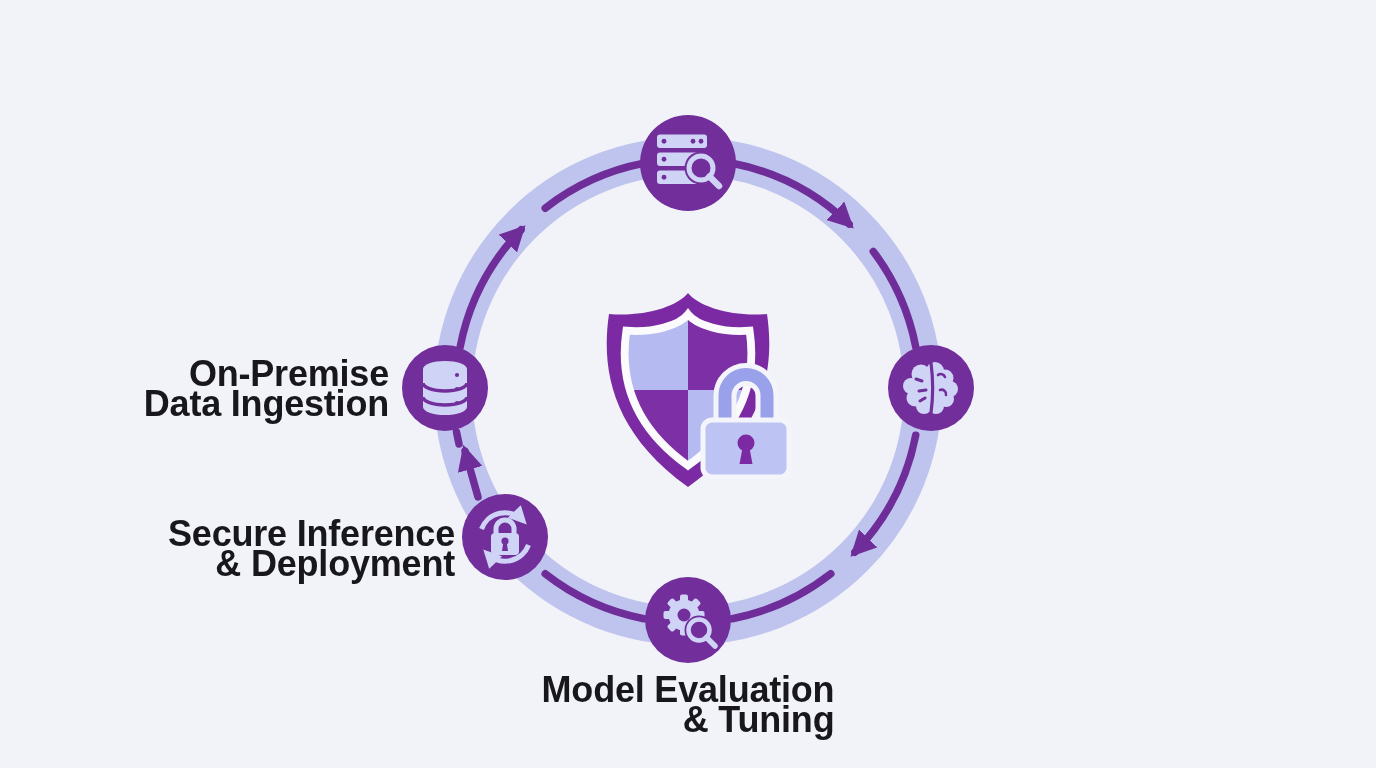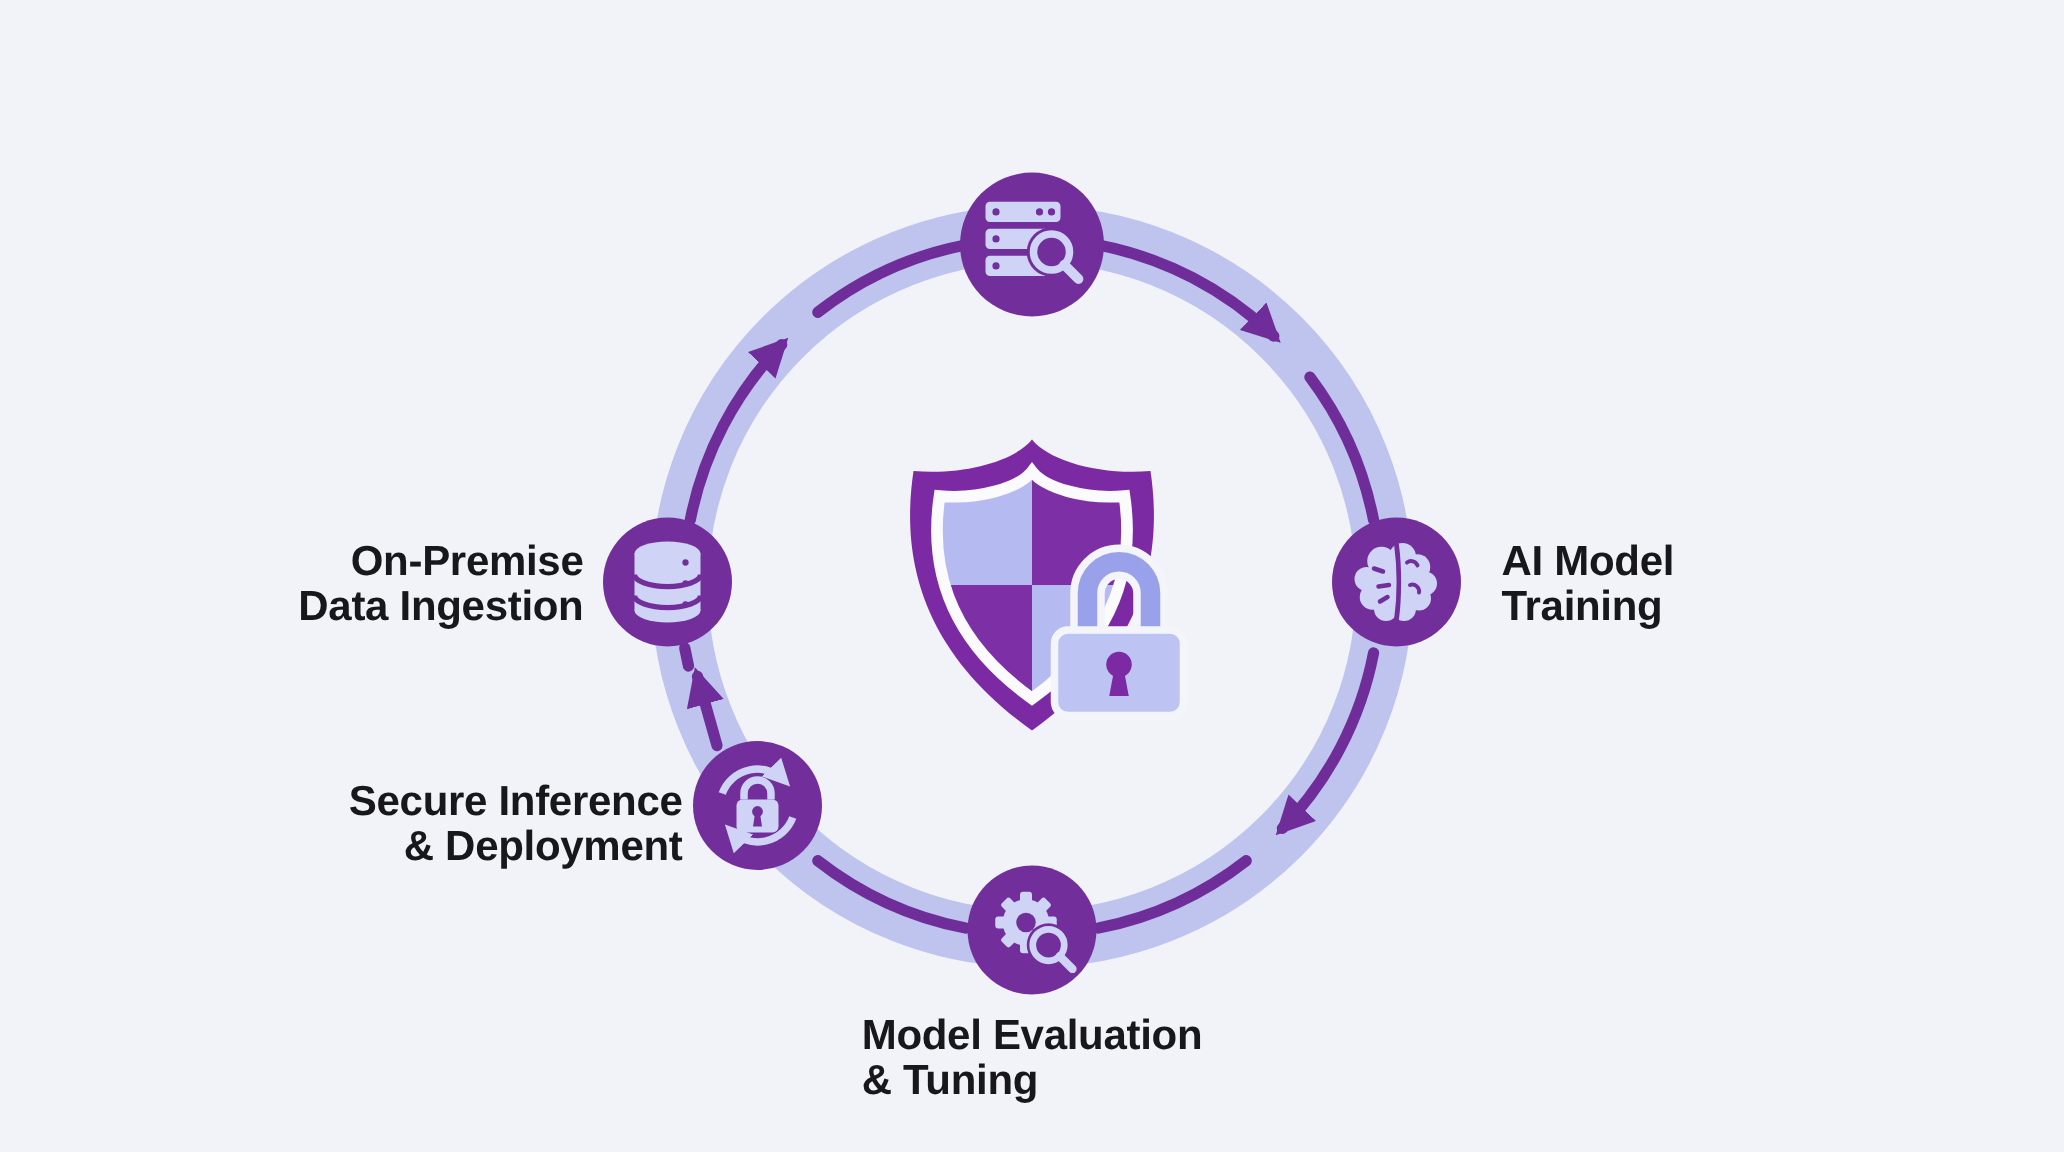--- a/index.html
+++ b/index.html
@@ -10,27 +10,27 @@
   }
   html,body{margin:0;padding:0;}
   .stage{
     position:relative; width:1376px; height:768px; overflow:hidden;
     background:var(--background);
     font-family:"Liberation Sans", sans-serif;
   }
   .stage svg{position:absolute; left:0; top:0;}
   .node-label{
     position:absolute; color:var(--text);
-    font-weight:700; font-size:28px; line-height:30px;
+    font-weight:700; font-size:36px; line-height:30px;
     white-space:pre-line; letter-spacing:-0.2px;
   }
   .label-left{right:987px; top:359px; text-align:right;}
   .label-right{left:1001px; top:359px; text-align:left;}
   .label-bottom-left{right:921px; top:519px; text-align:right;}
-  .label-bottom{left:688px; top:675px; transform:translateX(-50%); text-align:left;}
+  .label-bottom{left:688px; top:675px; transform:translateX(-50%); text-align:right;}
 </style>
 </head>
 <body>
 
 <div class="stage">
 
   <svg width="1376" height="768" viewBox="0 0 1376 768">
     <defs>
       <marker id="arrowPurple" viewBox="0 0 10 10" refX="7.5" refY="5" markerWidth="3.4" markerHeight="3.4" orient="auto">
         <path d="M0 0 L10 5 L0 10 Z" fill="var(--arrow)"></path>
@@ -163,20 +163,18 @@
         <path d="M-22 9 A22 8 0 0 0 22 9" fill="none" stroke="var(--node)" stroke-width="3.5"></path>
         <circle cx="12" cy="1" r="2.1" fill="var(--node)"></circle>
         <circle cx="12" cy="15" r="2.1" fill="var(--node)"></circle>
         <circle cx="12" cy="-13" r="2.1" fill="var(--node)"></circle>
       </g>
     </g>
   </svg>
 
   <div class="node-label label-left">On-Premise
 Data Ingestion</div>
-  <div class="node-label label-right">AI Model
-Training</div>
   <div class="node-label label-bottom-left">Secure Inference
 &amp; Deployment</div>
   <div class="node-label label-bottom">Model Evaluation
 &amp; Tuning</div>
 
 </div>
 
 </body></html>

